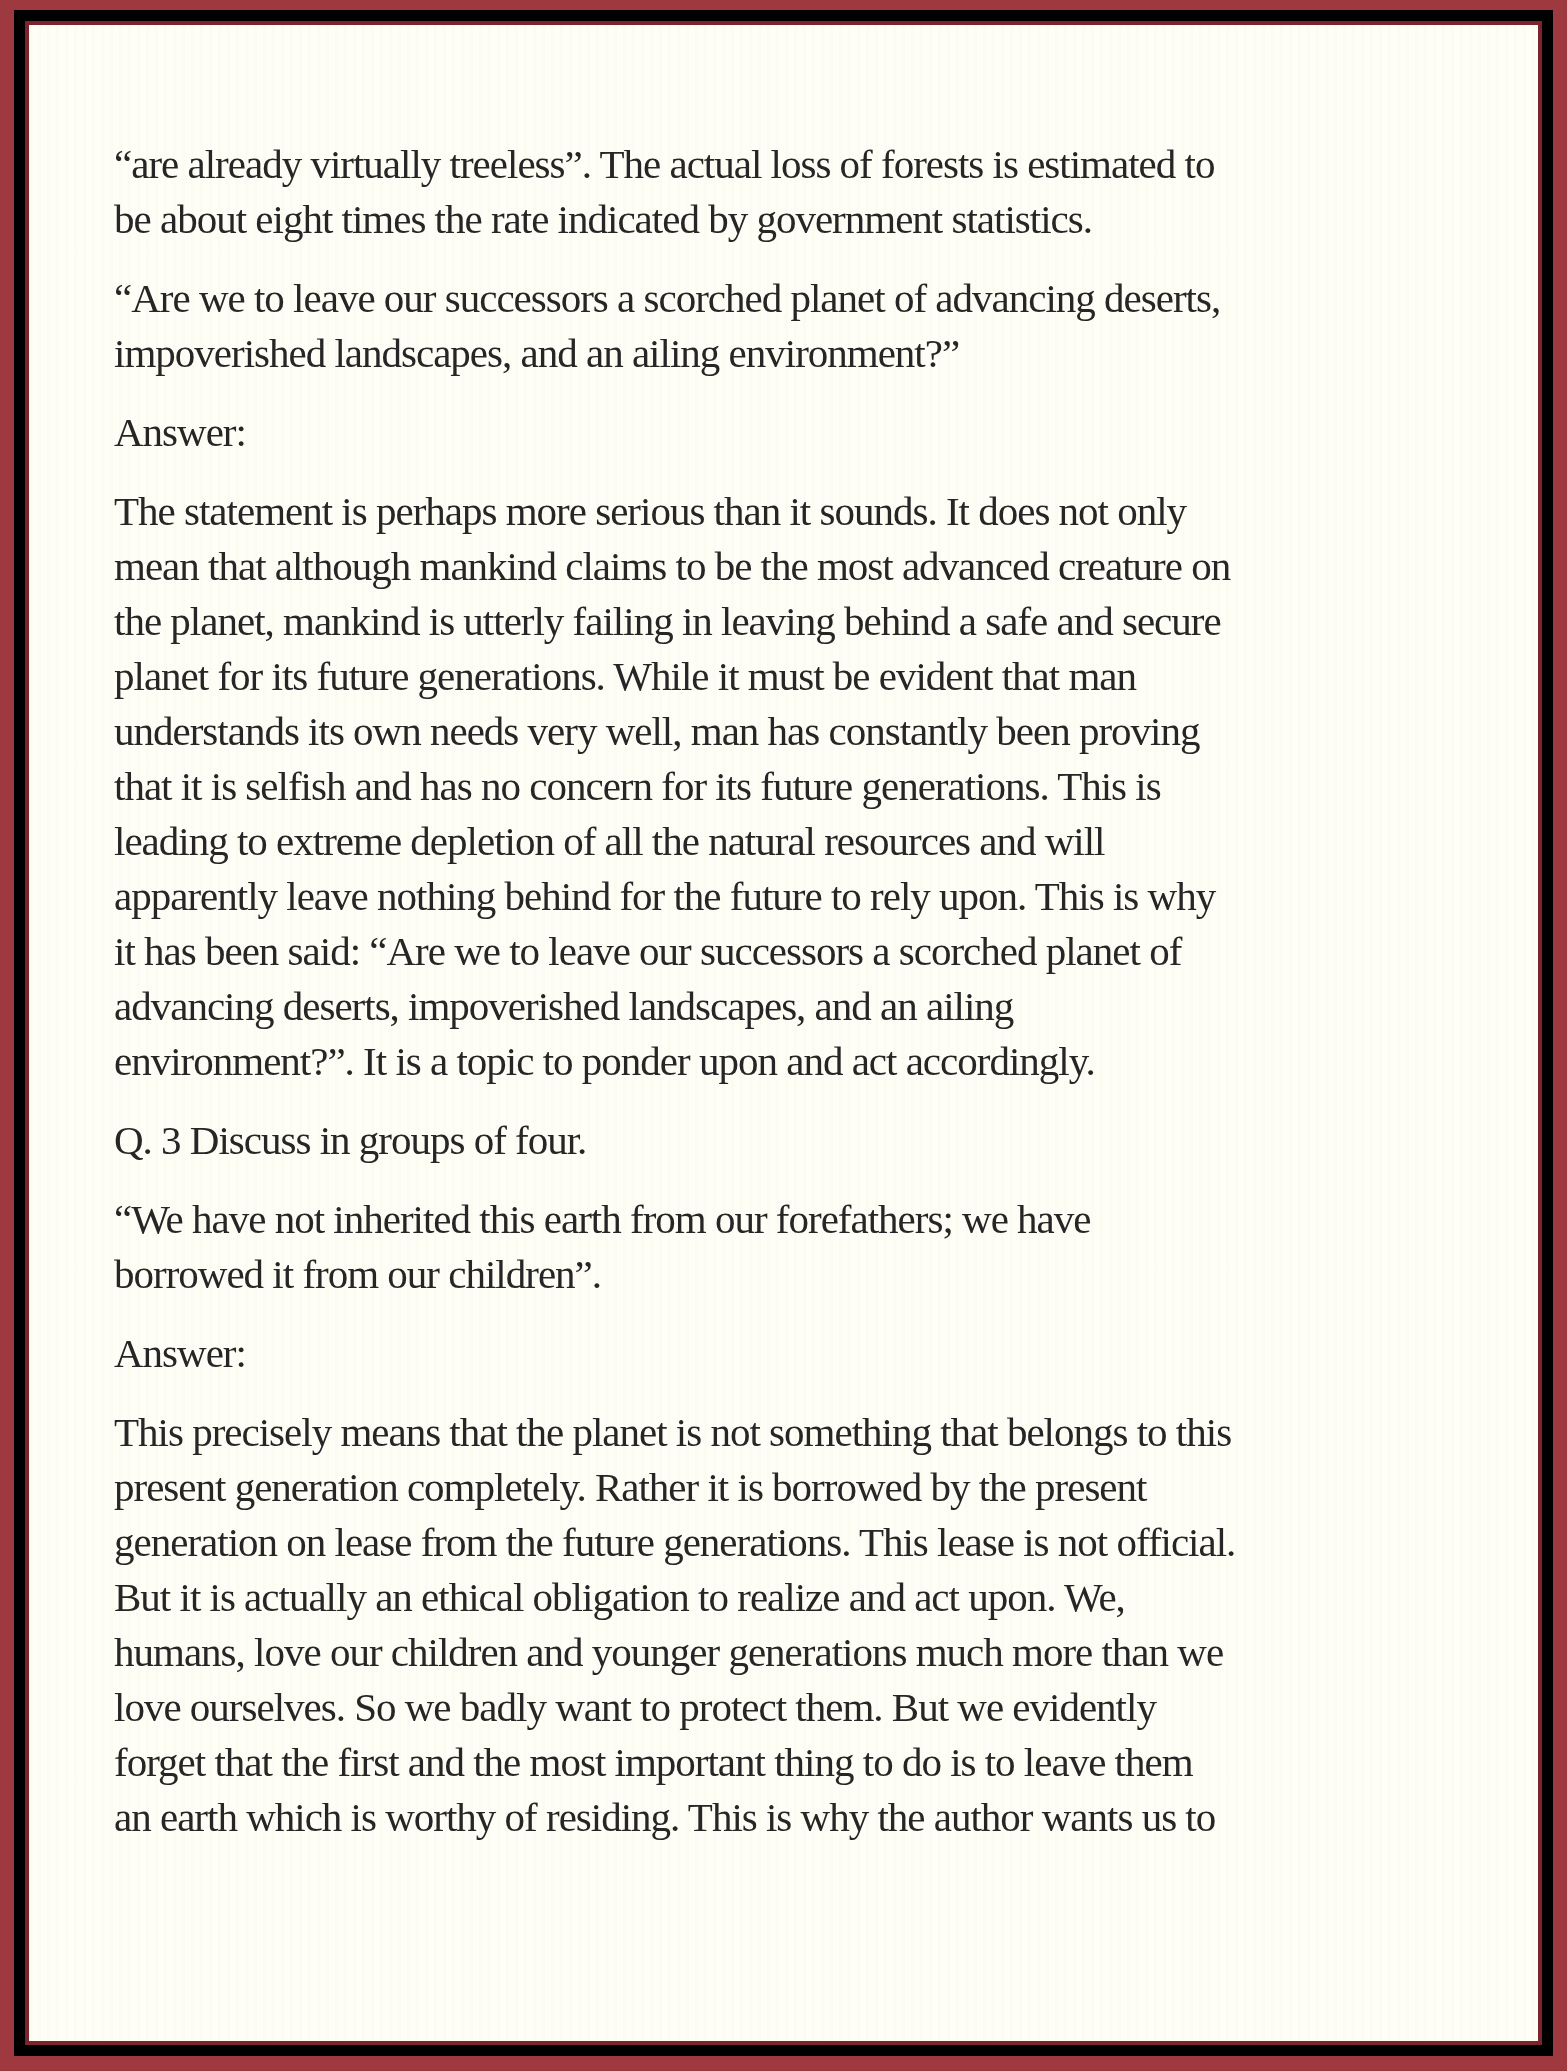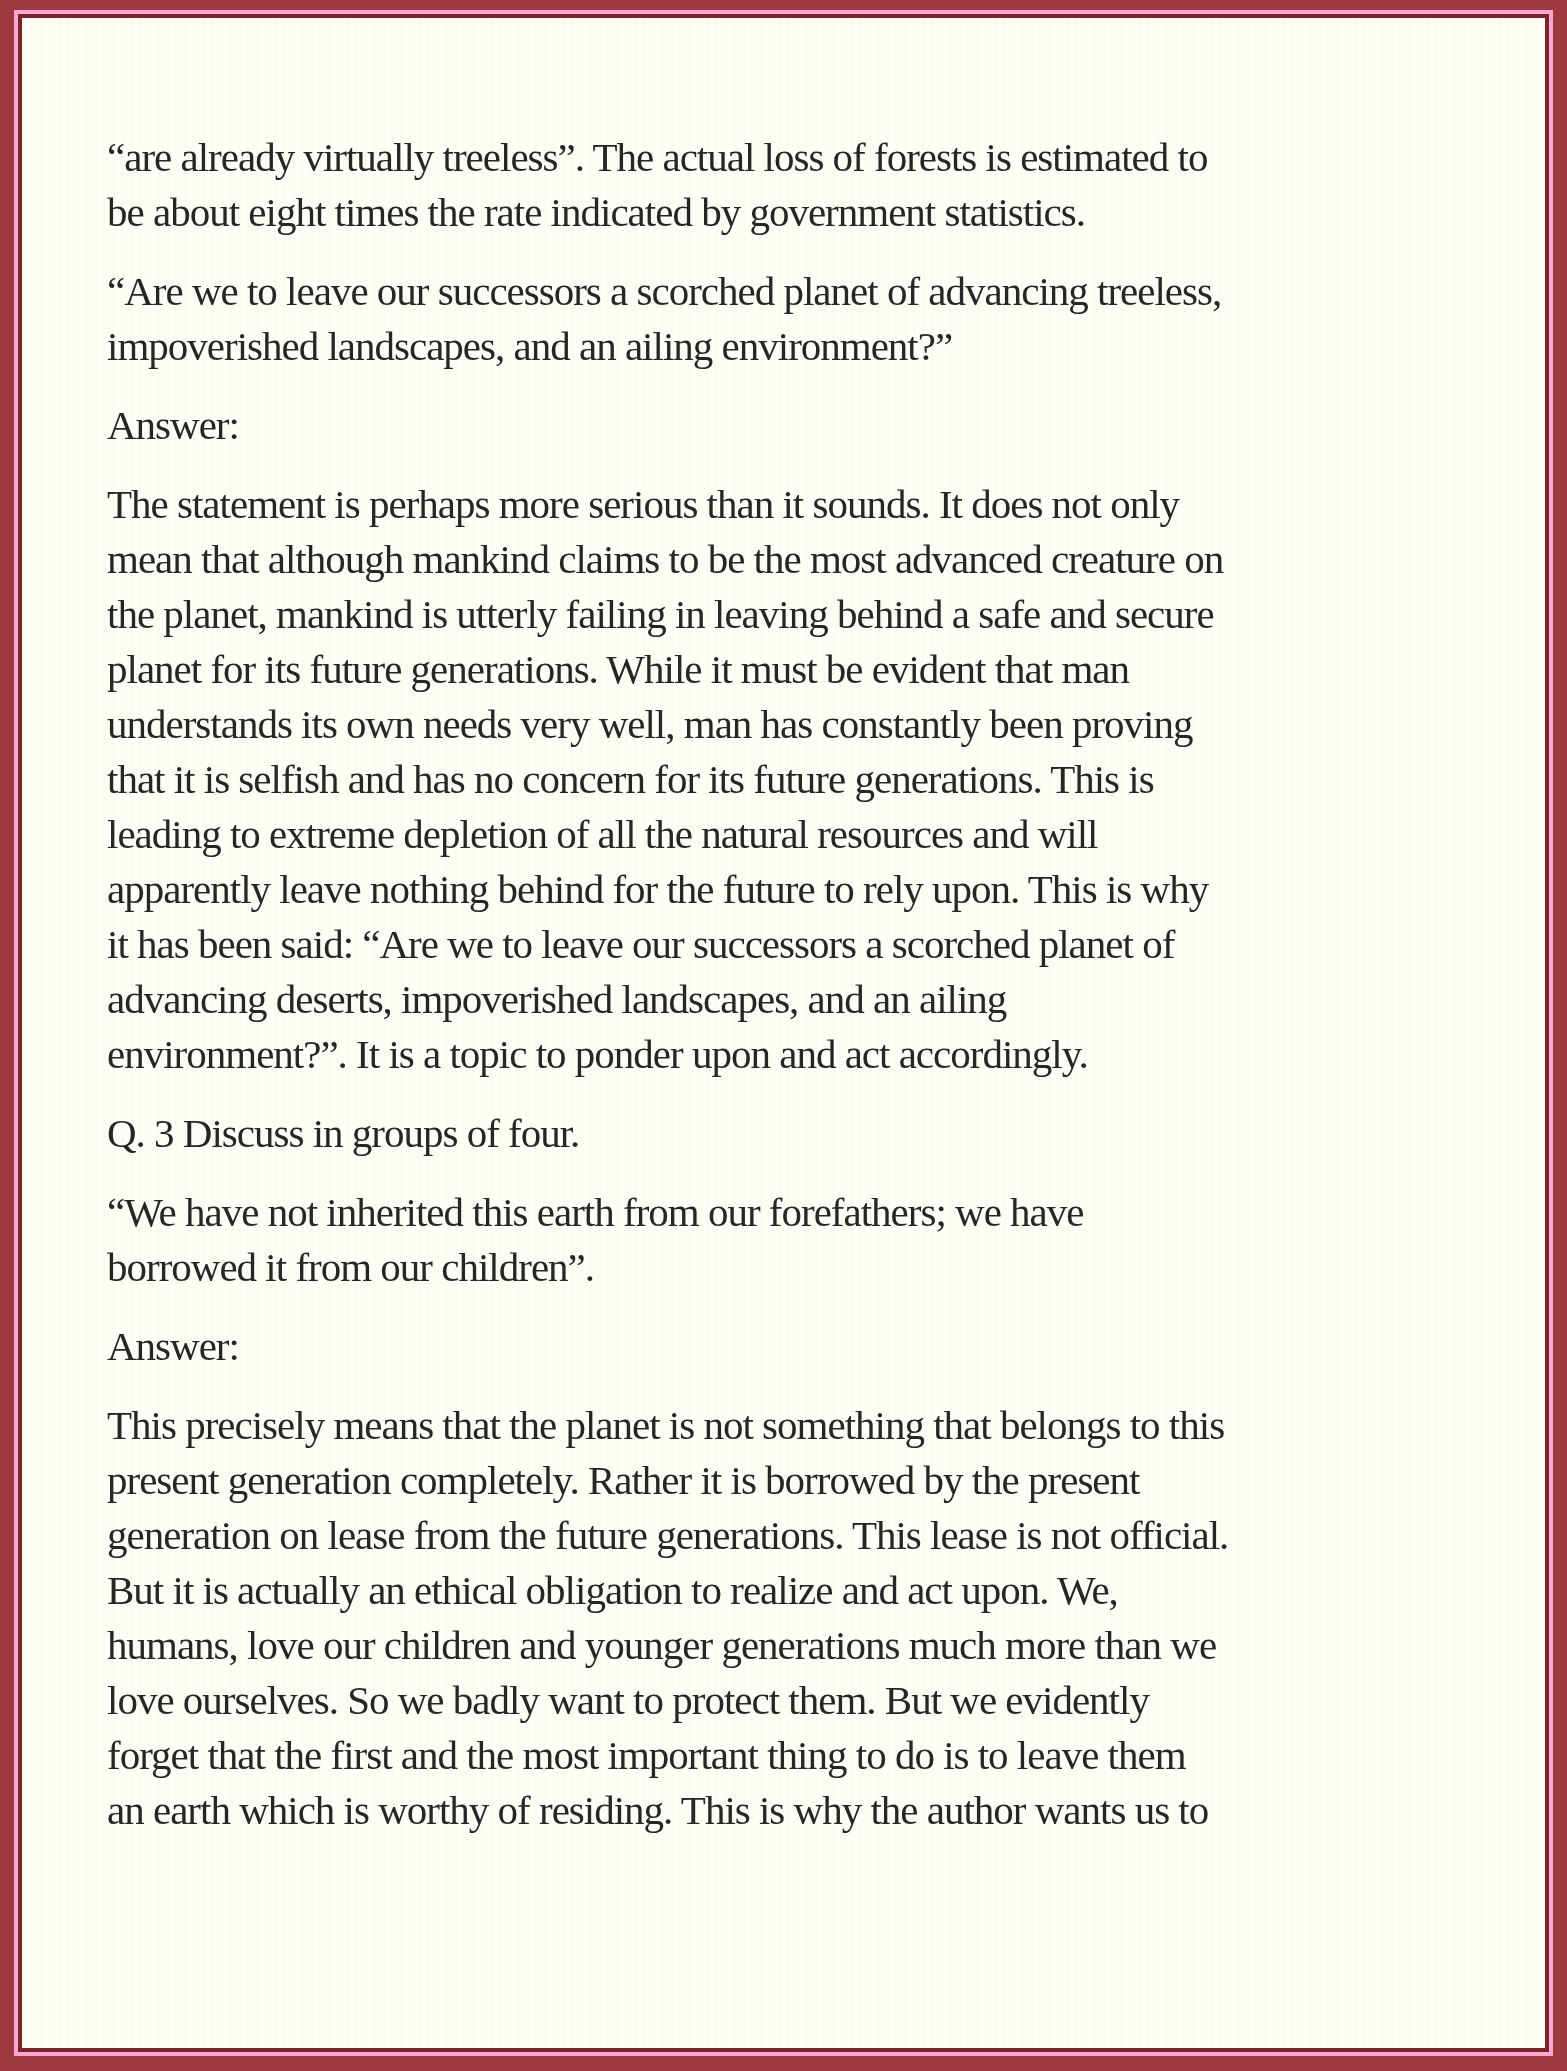--- a/index.html
+++ b/index.html
@@ -18,22 +18,22 @@
     width: 1567px;
     height: 2071px;
     background: #9e3940;
     padding: 10px 14px 15px 14px;
   }
   
   .frame-gap {
     box-sizing: border-box;
     width: 100%;
     height: 100%;
-    background: #f9a8d4;
-    padding: 4px;
+    background: #000000;
+    padding: 11px;
   }
   
   .page {
     box-sizing: border-box;
     width: 100%;
     height: 100%;
     border: 4px solid #7b242c;
     background:
       repeating-linear-gradient(90deg,
         rgba(235, 238, 218, 0.16) 0px, rgba(235, 238, 218, 0.16) 3px,
@@ -60,21 +60,21 @@
 </style>
 </head>
 <body>
 
 <div class="frame-outer">
   <div class="frame-gap">
     <div class="page">
       <div class="page-content">
         <p>“are already virtually treeless”. The actual loss of forests is estimated to
 be about eight times the rate indicated by government statistics.</p>
-        <p>“Are we to leave our successors a scorched planet of advancing treeless,
+        <p>“Are we to leave our successors a scorched planet of advancing deserts,
 impoverished landscapes, and an ailing environment?”</p>
         <p>Answer:</p>
         <p>The statement is perhaps more serious than it sounds. It does not only
 mean that although mankind claims to be the most advanced creature on
 the planet, mankind is utterly failing in leaving behind a safe and secure
 planet for its future generations. While it must be evident that man
 understands its own needs very well, man has constantly been proving
 that it is selfish and has no concern for its future generations. This is
 leading to extreme depletion of all the natural resources and will
 apparently leave nothing behind for the future to rely upon. This is why

